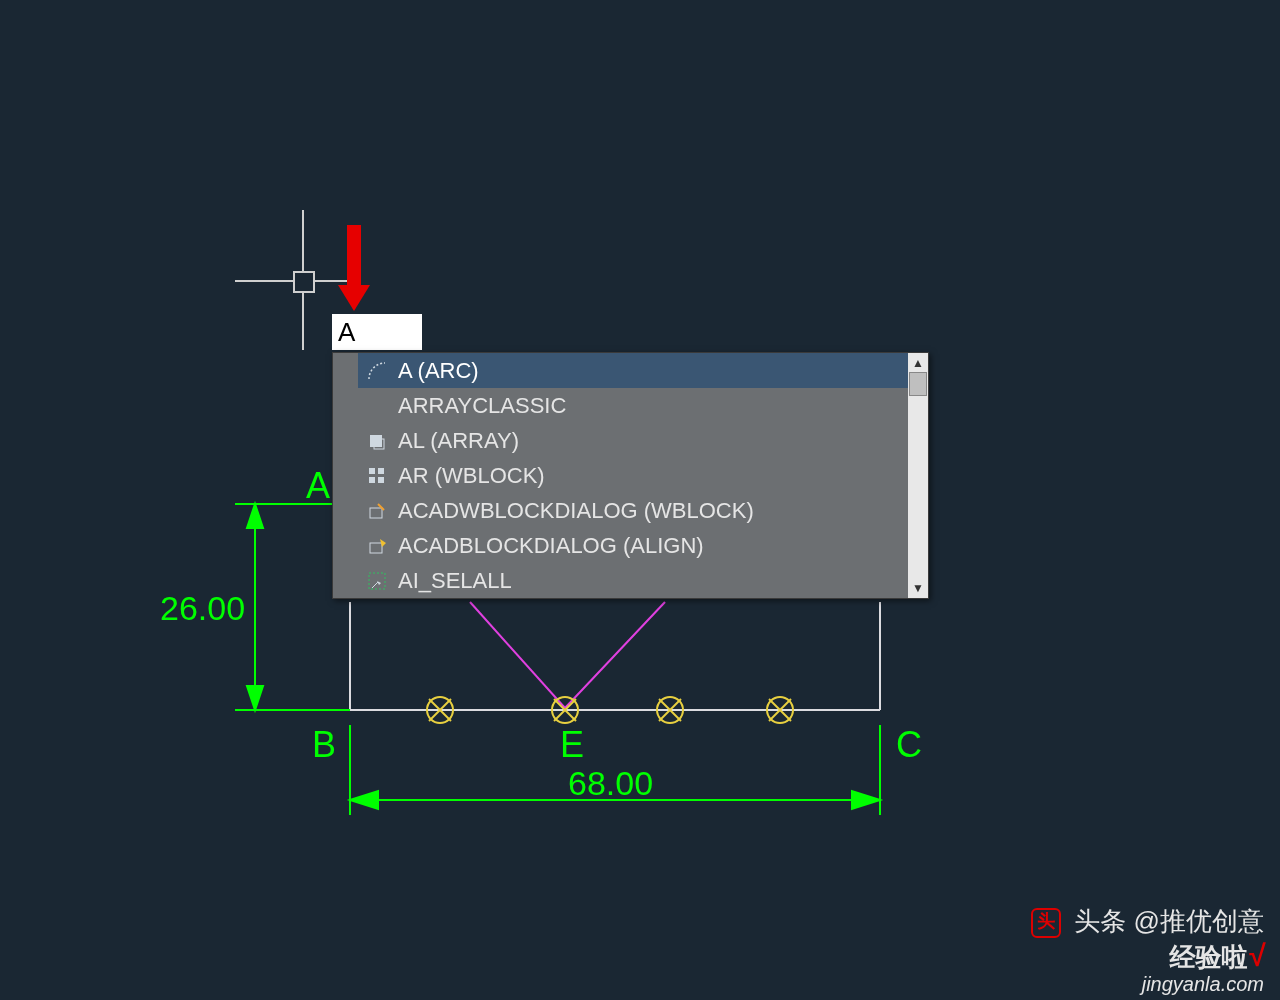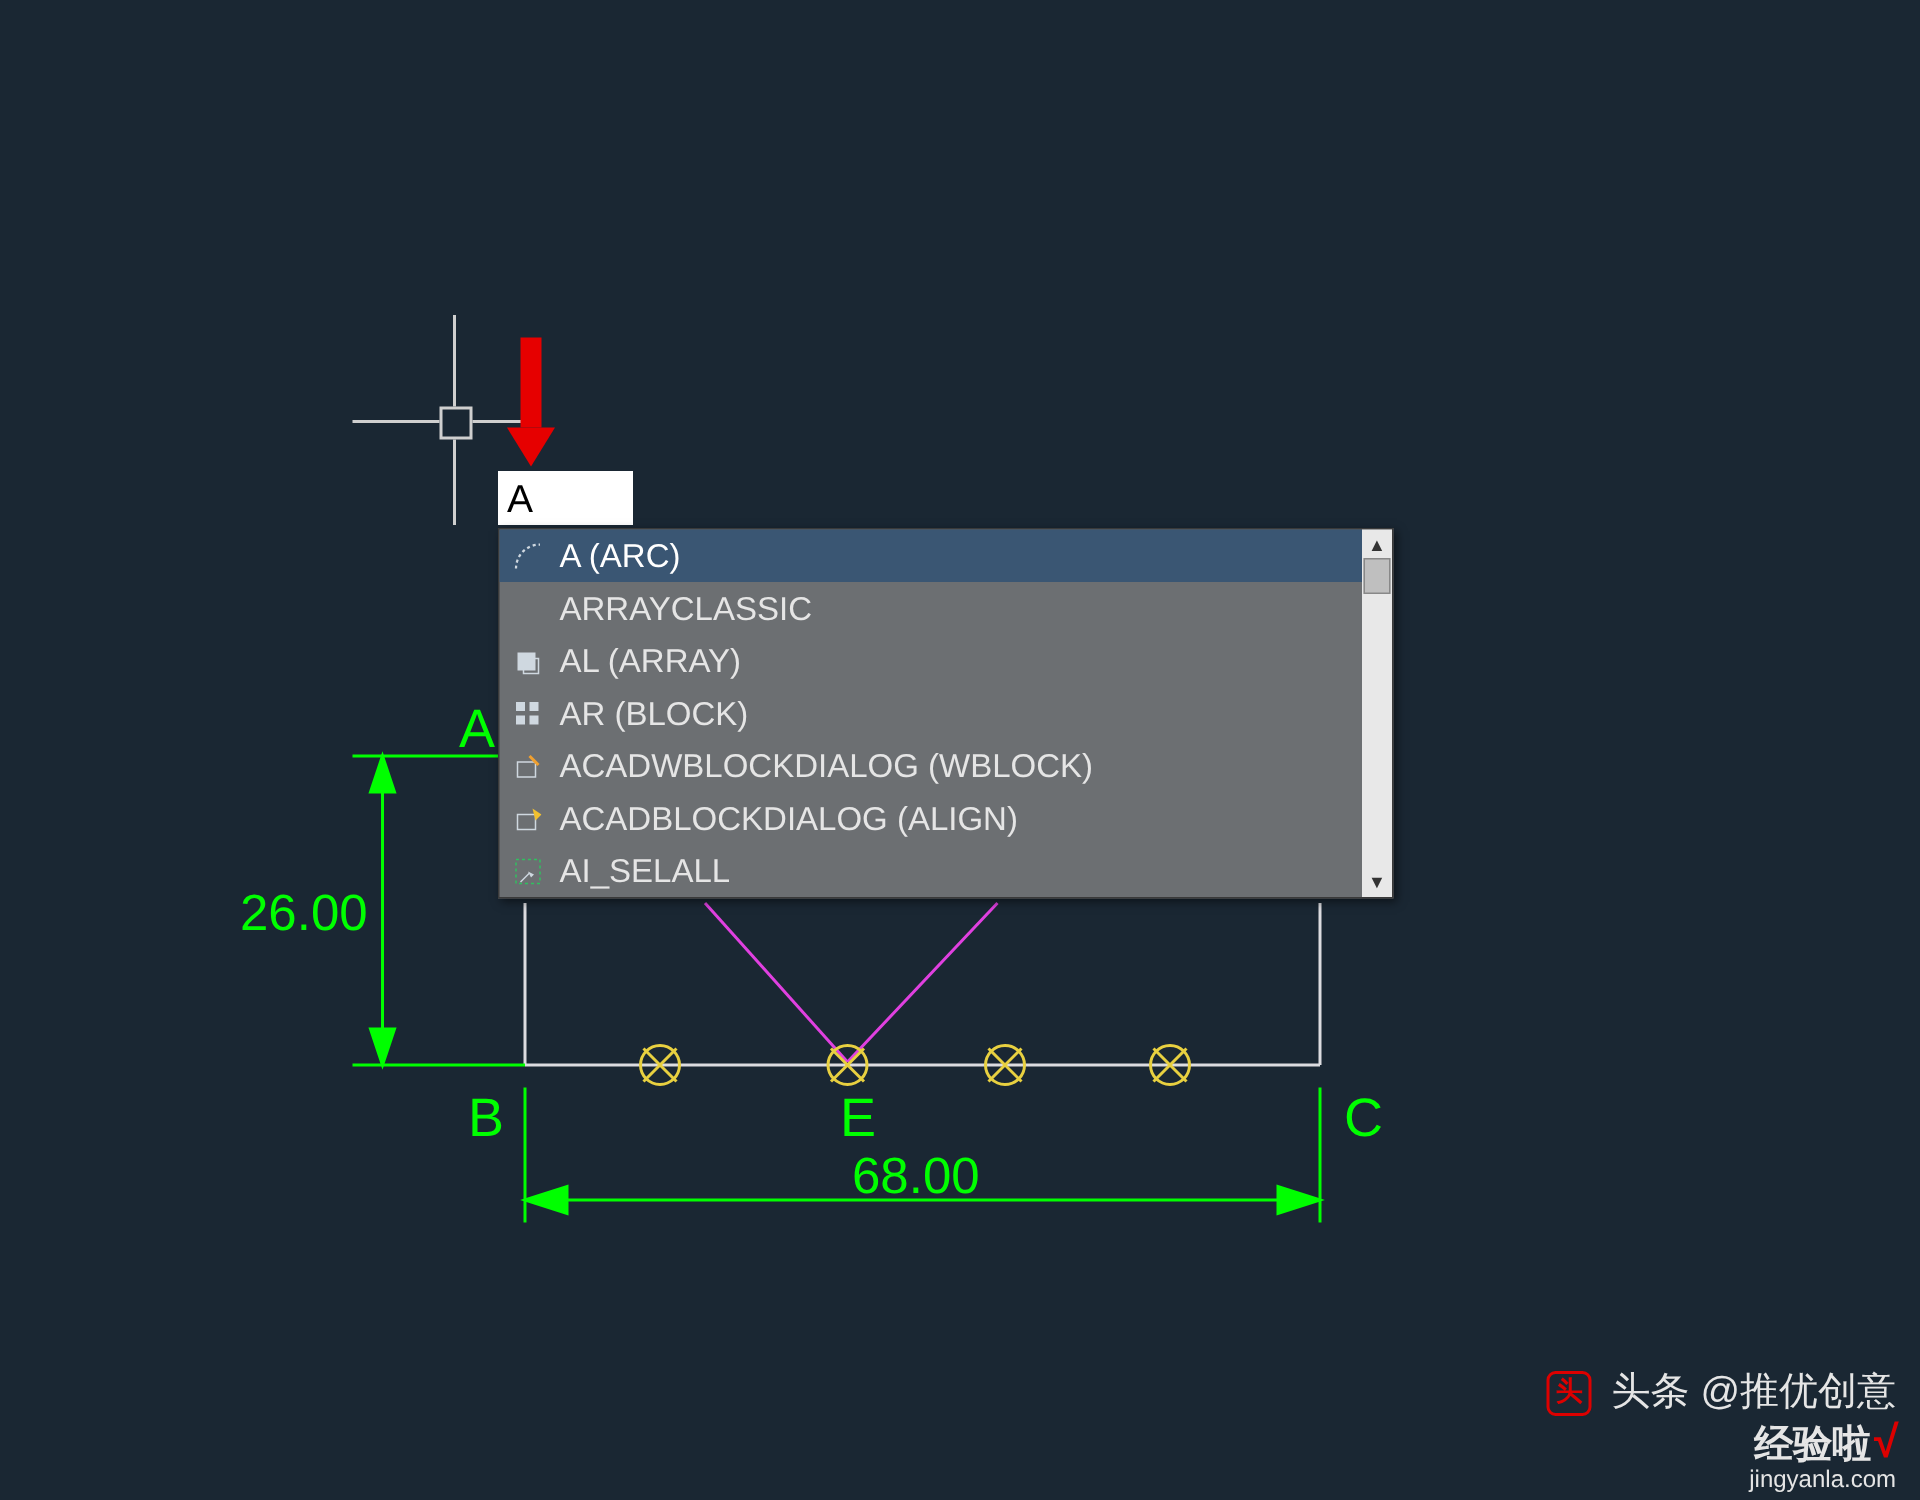--- a/index.html
+++ b/index.html
@@ -95,20 +95,21 @@
   .dd-icon {
     width: 22px;
     height: 22px;
     flex: 0 0 22px;
     display: flex;
     align-items: center;
     justify-content: center;
   }
   .dd-body {
     display: flex;
+    padding-left: 25px;
   }
   .dd-scroll {
     width: 20px;
     background: #e8e8e8;
     display: flex;
     flex-direction: column;
     justify-content: space-between;
     align-items: center;
     padding: 3px 0;
   }
@@ -155,21 +156,21 @@
     color: #d00;
     font-size: 18px;
     font-weight: bold;
     text-align: center;
     line-height: 22px;
     margin-right: 6px;
     vertical-align: middle;
   }
   .wm2 .line2 { font-size: 26px; font-weight: bold; }
   .wm2 .line2 .red { color: #d00; font-style: italic; font-size: 30px; }
-  .wm2 .line3 { font-size: 16px; margin-top: -2px; }
+  .wm2 .line3 { font-size: 20px; margin-top: -2px; font-style: italic; }
   
   .svg-draw {
     position: absolute;
     left: 0; top: 0;
     width: 1280px;
     height: 1000px;
   }
   .dim-label {
     font-family: Arial, sans-serif;
     fill: #0f0;
@@ -287,21 +288,21 @@
         </div>
         <div class="dropdown-row">
           <span class="dd-icon">
             <svg width="18" height="18">
               <rect x="1" y="1" width="6" height="6" fill="#cfd8e0"></rect>
                 <rect x="10" y="1" width="6" height="6" fill="#cfd8e0"></rect>
               <rect x="1" y="10" width="6" height="6" fill="#cfd8e0"></rect>
                 <rect x="10" y="10" width="6" height="6" fill="#cfd8e0"></rect>
             </svg>
           </span>
-          <span>AR (BLOCK)</span>
+          <span>AR (WBLOCK)</span>
         </div>
         <div class="dropdown-row">
           <span class="dd-icon">
             <svg width="18" height="18">
                 <rect x="2" y="6" width="12" height="10" fill="none" stroke="#cfd8e0"></rect>
                 <path d="M10 2 L16 8" stroke="#f0a030" stroke-width="2"></path>
               </svg>
           </span>
           <span>ACADWBLOCKDIALOG (WBLOCK)</span>
         </div>

